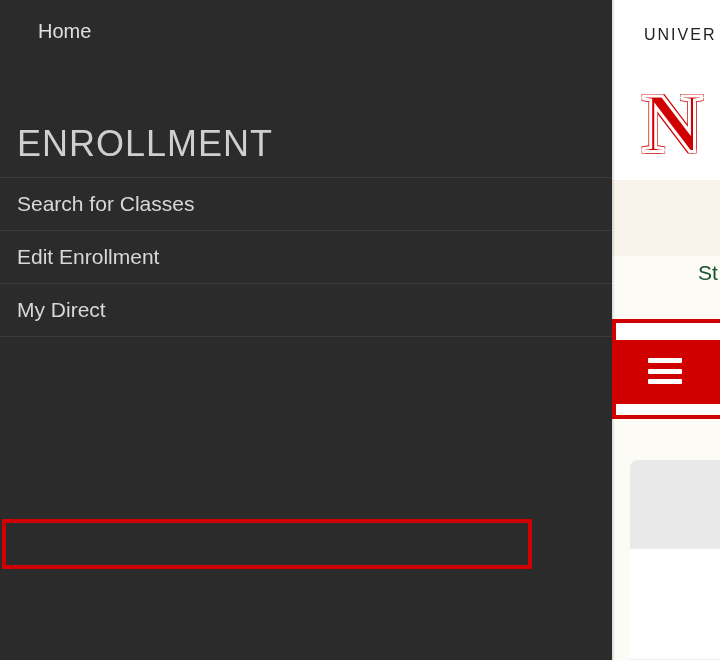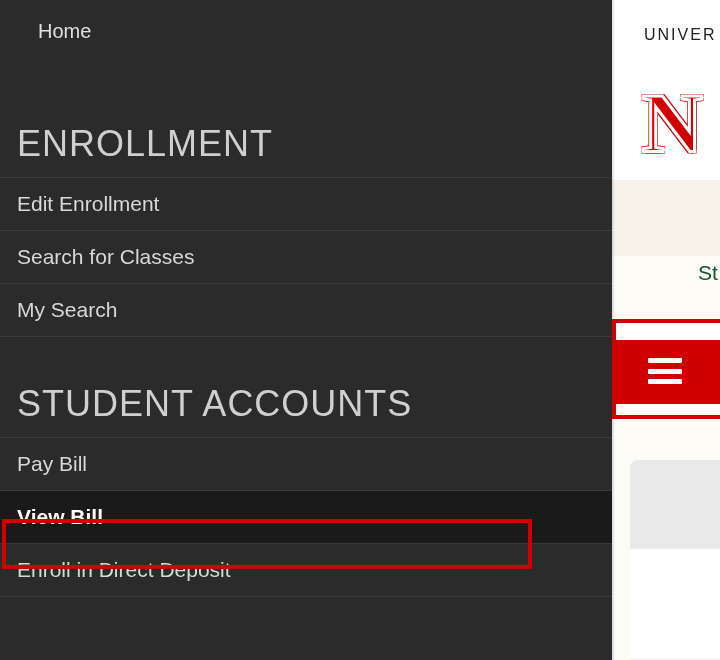--- a/index.html
+++ b/index.html
@@ -229,34 +229,26 @@
   </style>
 </head>
 <body>
 
 <div class="sidebar">
   <div class="home-link">Home</div>
 
   <div class="section">
     <div class="section-header">ENROLLMENT</div>
     <ul class="menu-list">
+      <li class="menu-item">Search for Classes</li>
       <li class="menu-item">Edit Enrollment</li>
-      <li class="menu-item">Search for Classes</li>
-      <li class="menu-item">My Search</li>
+      <li class="menu-item">My Direct</li>
     </ul>
   </div>
 
-  <div class="section">
-    <div class="section-header">STUDENT ACCOUNTS</div>
-    <ul class="menu-list">
-      <li class="menu-item">Pay Bill</li>
-      <li class="menu-item active">View Bill</li>
-      <li class="menu-item">Enroll in Direct Deposit</li>
-    </ul>
-  </div>
 </div>
 
 <div class="highlight-box highlight-view-bill"></div>
 
 <div class="sidebar-shadow"></div>
 
 <div class="right-panel">
   <div class="univ-label">UNIVER</div>
   <div class="logo-n">N</div>
   <div class="cream-band"></div>

